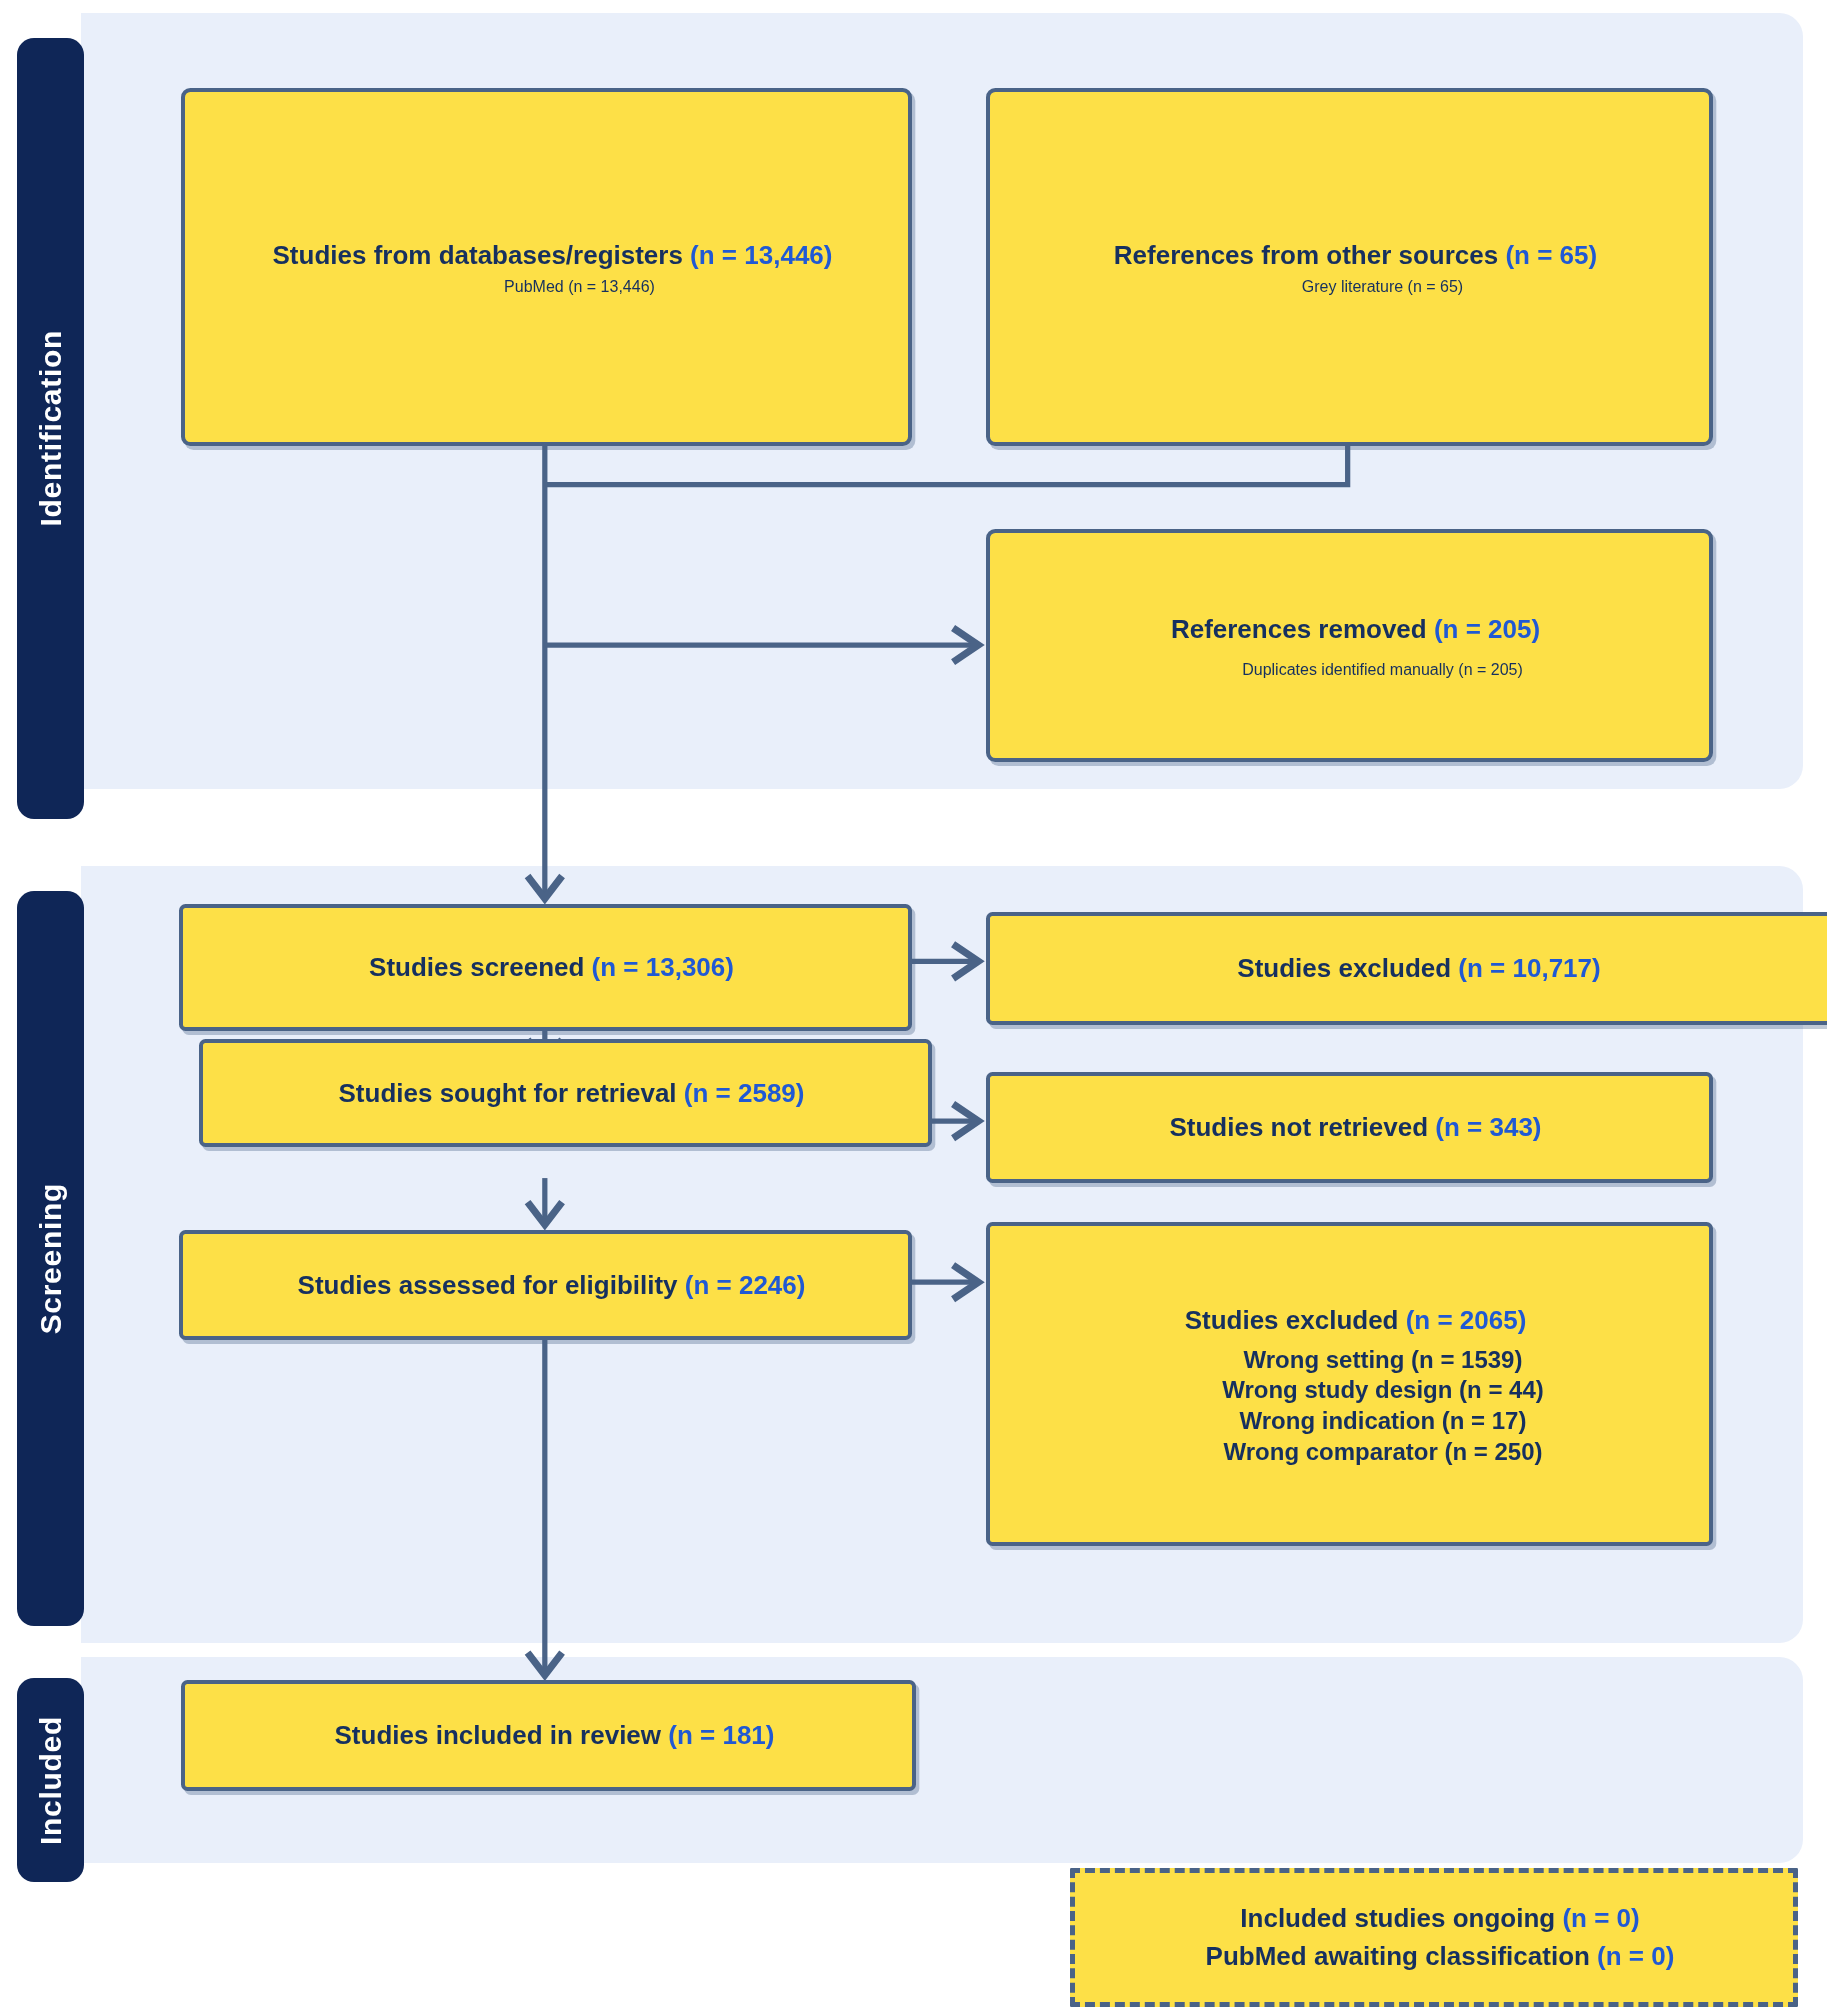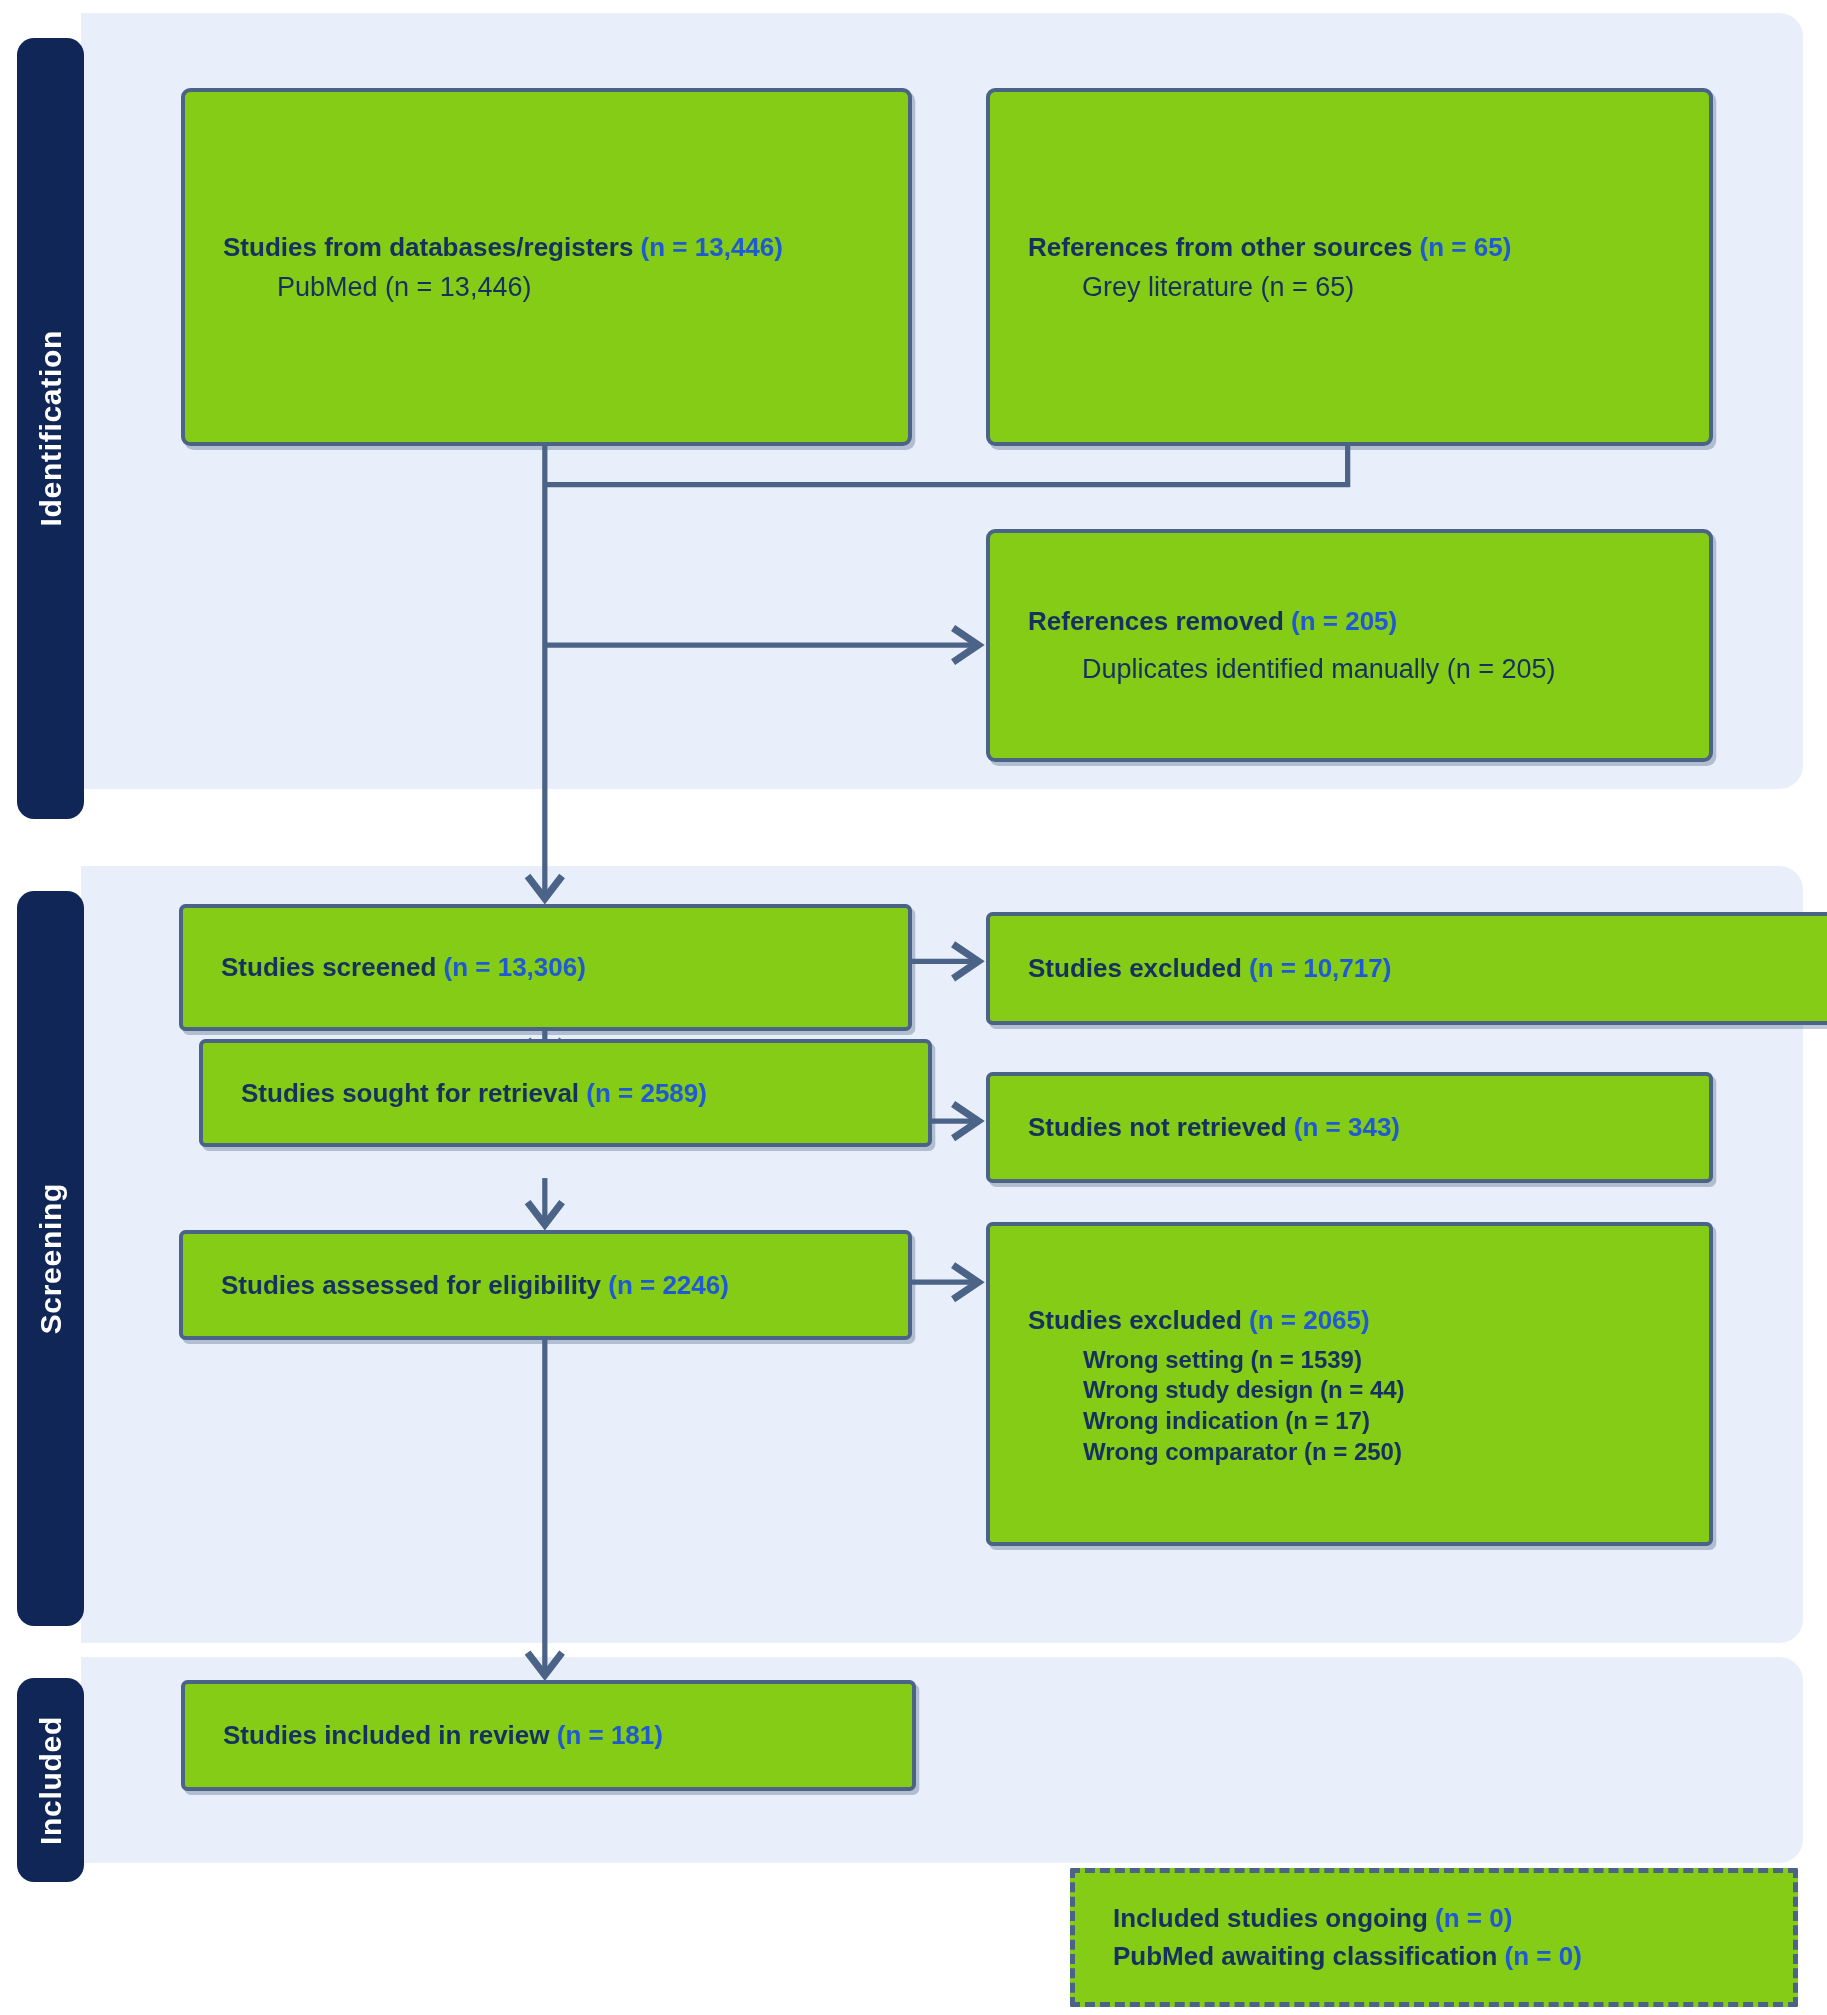--- a/index.html
+++ b/index.html
@@ -29,29 +29,30 @@
   #bar-identification{top:38px;height:781px;}
   #bar-screening{top:891px;height:735px;}
   #bar-included{top:1678px;height:204px;}
   .stage-bar span{
     color:#ffffff;font-weight:700;font-size:30px;letter-spacing:0.7px;
     writing-mode:vertical-rl;transform:rotate(180deg);white-space:nowrap;
   }
   
   .box{
     position:absolute;box-sizing:border-box;
-    background:#84cc16;
+    background:#fde047;
     border:4.6px solid #4a6387;border-radius:6.5px;
     box-shadow:3.3px 3.9px 0 rgba(74,99,135,0.35);
     display:flex;flex-direction:column;justify-content:center;
     padding:11.8px 26px 11.8px 38px;
+    text-align:center;
   }
   .box .main{font-size:26px;line-height:1.55;font-weight:700;color:#16305f;white-space:nowrap;}
   .box .main .n{color:#2059d4;margin-left:7.2px;}
-  .box .sub{font-size:27px;line-height:1.5;font-weight:400;color:#16305f;padding-left:54px;white-space:nowrap;}
+  .box .sub{font-size:16px;line-height:1.5;font-weight:400;color:#16305f;padding-left:54px;white-space:nowrap;}
   .box .reason{font-size:24px;line-height:1.28;font-weight:700;color:#16305f;padding-left:55px;white-space:nowrap;}
   #box-databases{left:181px;top:88px;width:731px;height:358px;border-radius:9.2px;}
   #box-other-sources{left:986px;top:88px;width:727px;height:358px;border-radius:9.2px;}
   #box-removed{left:986px;top:529px;width:727px;height:233px;border-radius:9.2px;gap:8px;}
   #box-screened{left:179px;top:904px;width:733px;height:127px;}
   #box-excluded-screening{left:986px;top:912px;width:854px;height:113px;}
   #box-sought{left:179px;top:1039px;width:733px;height:108px;margin-left:20px;}
   #box-not-retrieved{left:986px;top:1072px;width:727px;height:111px;}
   #box-assessed{left:179px;top:1230px;width:733px;height:110px;}
   #box-excluded-eligibility{left:986px;top:1222px;width:727px;height:324px;}

